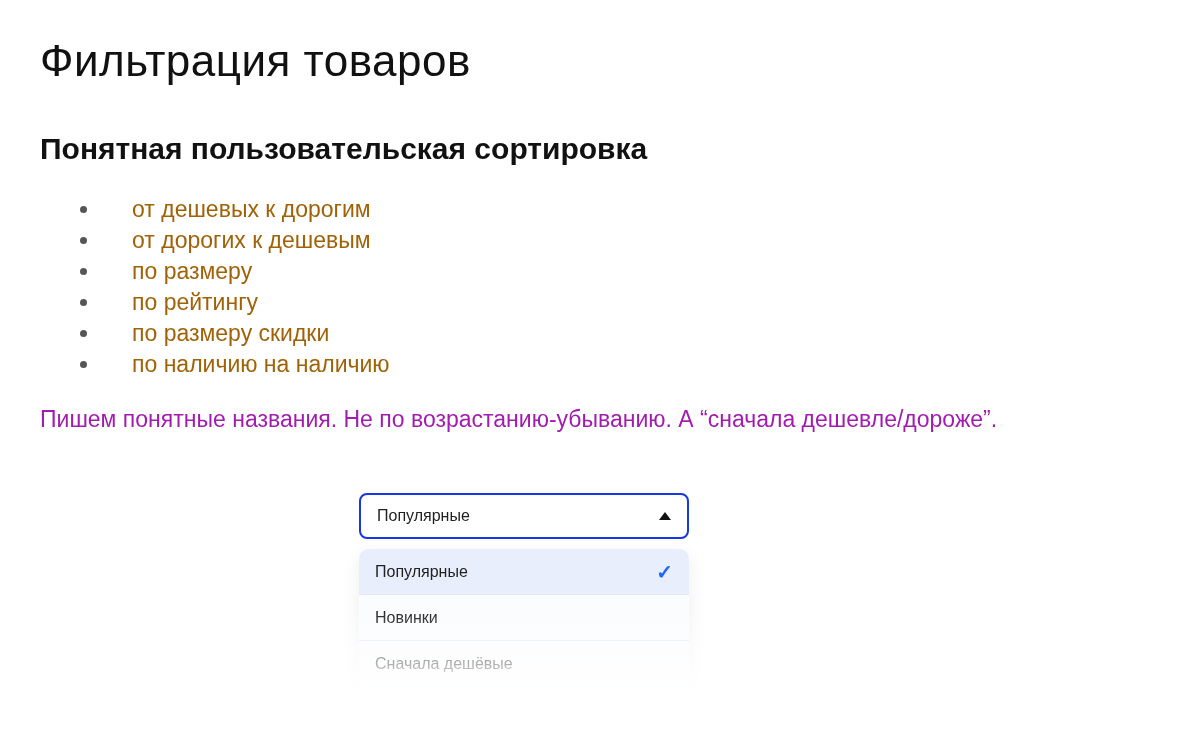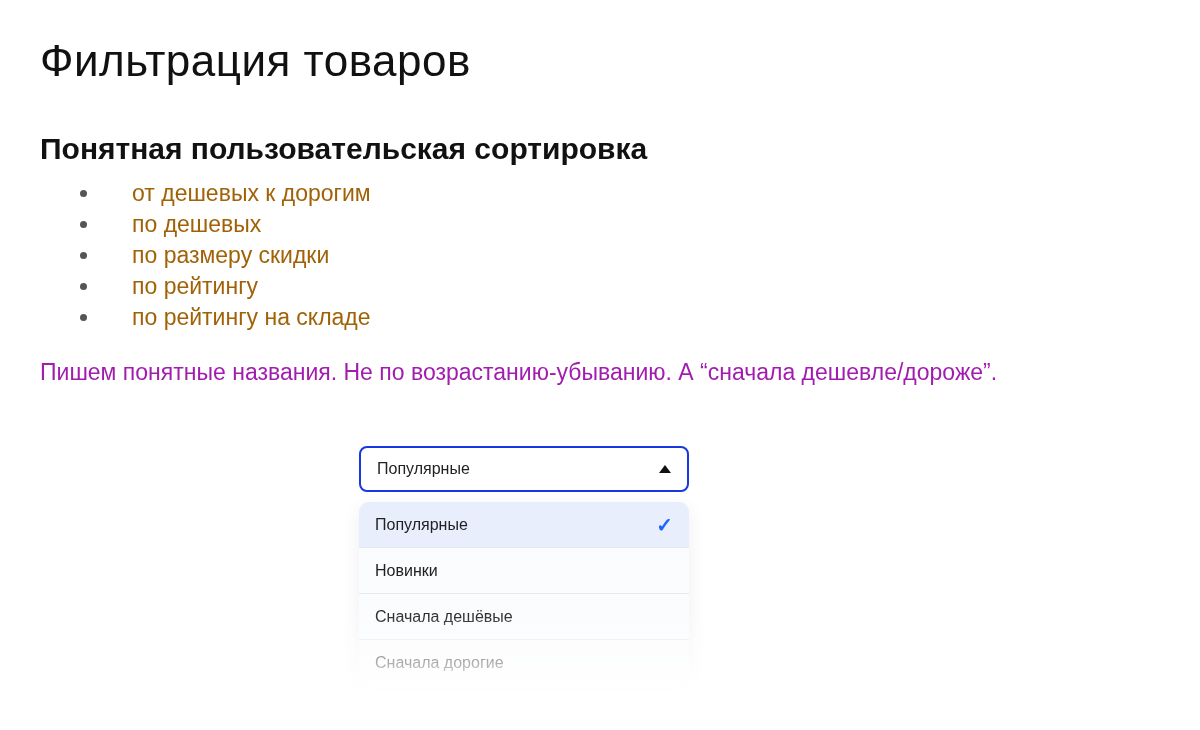--- a/index.html
+++ b/index.html
@@ -16,21 +16,21 @@
     }
     .title {
       font-size: 44px;
       font-weight: 400;
       letter-spacing: 0.5px;
       margin-bottom: 46px;
     }
     .subtitle {
       font-size: 30px;
       font-weight: 700;
-      margin-bottom: 12px;
+      margin-bottom: 28px;
     }
     ul.sort-list {
       list-style: none;
       margin: 0 0 26px 0;
       padding: 0;
     }
     ul.sort-list li {
       position: relative;
       padding-left: 92px;
       font-size: 23px;
@@ -124,24 +124,25 @@
 </head>
 <body>
 <div class="container">
 <div class="page">
 
   <h1 class="title">Фильтрация товаров</h1>
   <h2 class="subtitle">Понятная пользовательская сортировка</h2>
 
   <ul class="sort-list">
     <li>от дешевых к дорогим</li>
-    <li>по дешевых</li>
+    <li>от дорогих к дешевым</li>
+    <li>по размеру</li>
+    <li>по рейтингу</li>
     <li>по размеру скидки</li>
-    <li>по рейтингу</li>
-    <li>по рейтингу на складе</li>
+    <li>по наличию на наличию</li>
   </ul>
 
   <p class="hint">Пишем понятные названия. Не по возрастанию-убыванию. А “сначала дешевле/дороже”.</p>
 
   <div class="dropdown-wrap">
     <div class="dropdown">
       <div class="dd-trigger">
         <span class="label">Популярные</span>
         <span class="caret-up"></span>
       </div>

